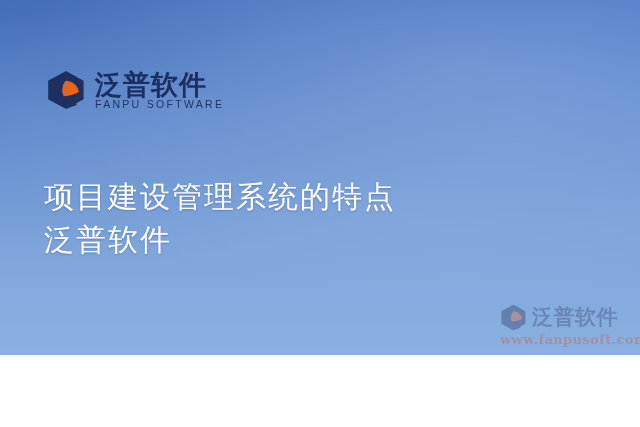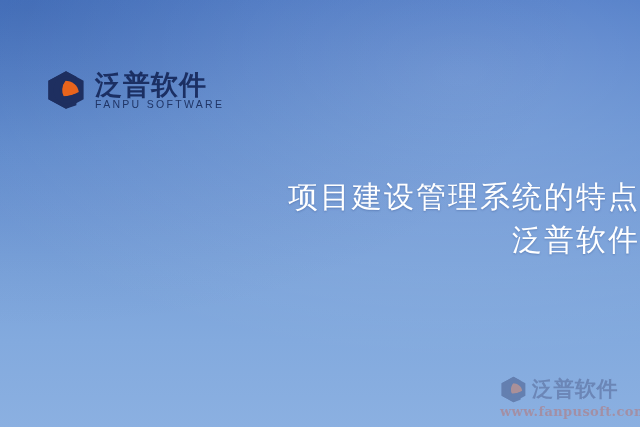--- a/index.html
+++ b/index.html
@@ -5,21 +5,21 @@
 <style>
   html, body {
     margin: 0;
     padding: 0;
     background: #ffffff;
   }
 
   #stage {
     position: relative;
     width: 640px;
-    height: 427px;
+    height: 355px;
     overflow: hidden;
     font-family: "Liberation Sans", sans-serif;
     
     background:
       linear-gradient(180deg,
         #4a78c6 0%,
         #5481cb 12%,
         #6490d2 32%,
         #7099d6 48%,
         #7ba3da 64%,
@@ -94,21 +94,21 @@
     letter-spacing: 2.3px;
     white-space: nowrap;
   }
 
   
   #headline {
     position: absolute;
     left: 0;
     right: 0;
     top: 176px;
-    text-align: right;
+    text-align: left;
     font-family: Liberation Serif, serif;
     color: #ffffff;
     font-size: 30px;
     font-weight: 400;
     line-height: 1.42;
     letter-spacing: 2px;
     text-shadow: 0 1px 2px rgba(40,70,130,0.35);
     margin-left: 44px;
   }
   #headline .hl-line {

